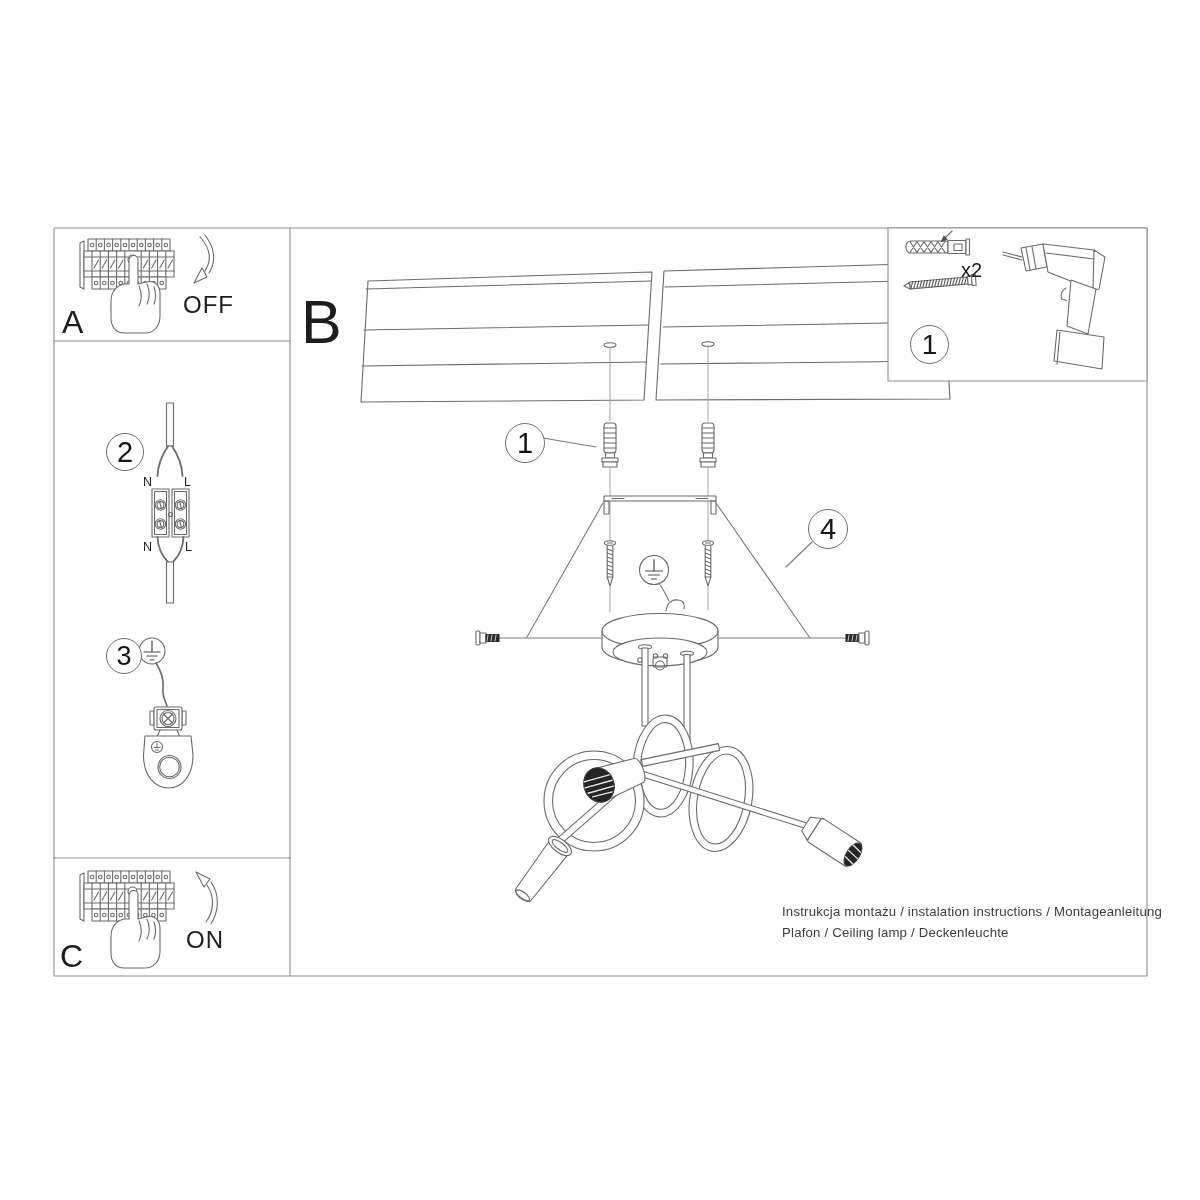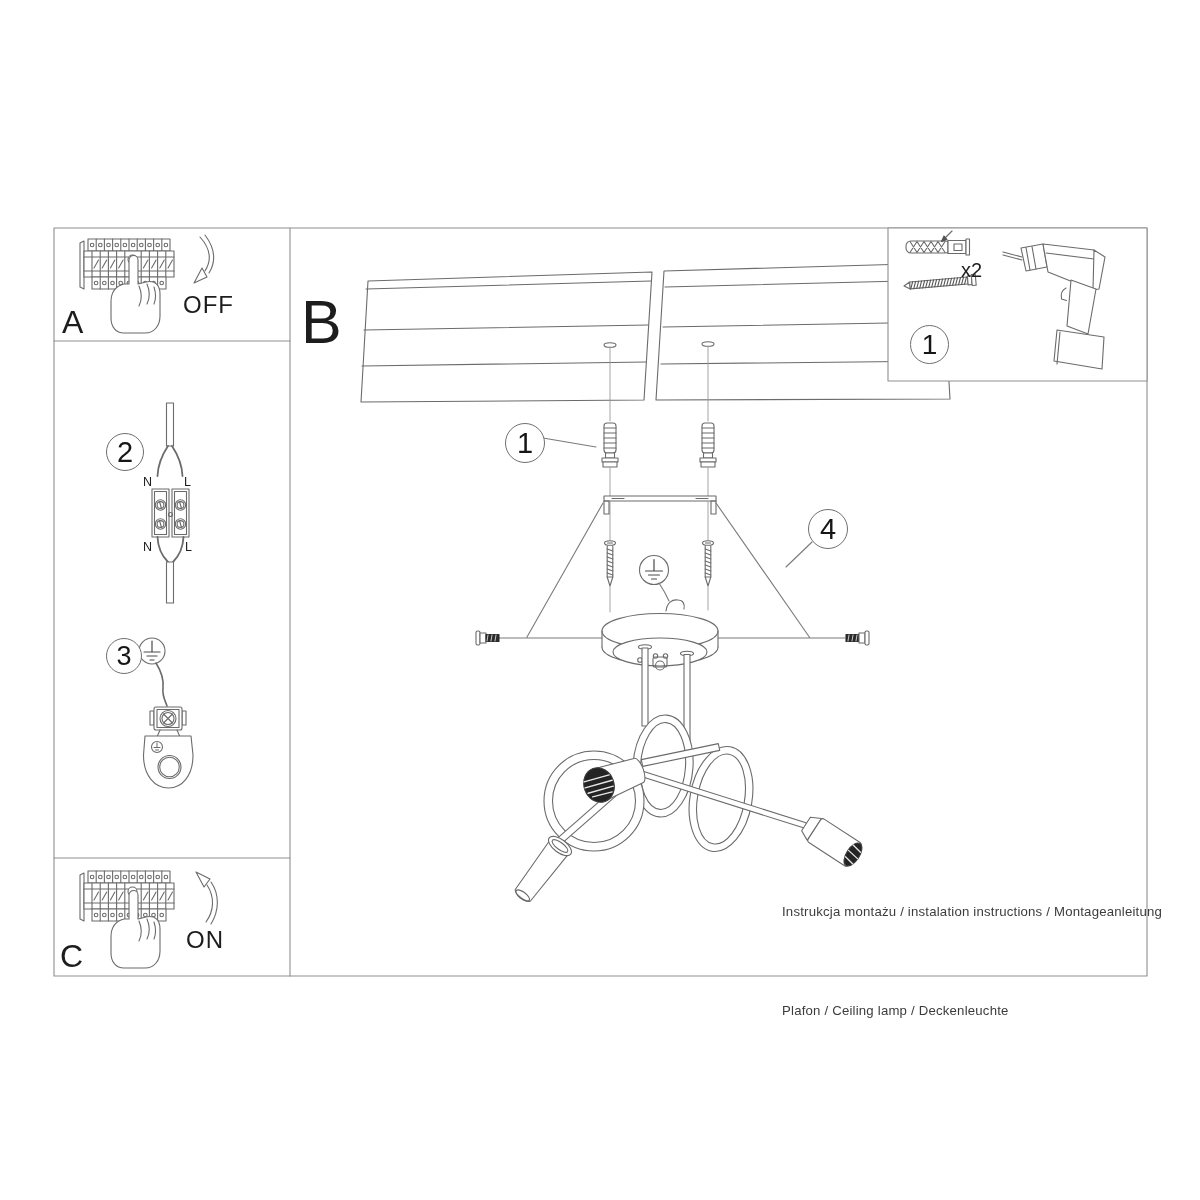--- a/index.html
+++ b/index.html
@@ -330,15 +330,15 @@
     </div>
 
 <div class="lbl" style="left:961px;top:260px;font-size:20px;">x2</div>
 
 <div class="lbl" style="left:143px;top:476px;font-size:12.5px;">N</div>
 <div class="lbl" style="left:184px;top:476px;font-size:12.5px;">L</div>
 <div class="lbl" style="left:143px;top:541px;font-size:12.5px;">N</div>
 <div class="lbl" style="left:185px;top:541px;font-size:12.5px;">L</div>
 
 <div class="footer-line" style="left:782px;top:884px;margin-top:20px;">Instrukcja montażu / instalation instructions / Montageanleitung</div>
-<div class="footer-line" style="left:782px;top:1003px;">Plafon / Ceiling lamp / Deckenleuchte</div>
+<div class="footer-line" style="left:782px;top:925px;">Plafon / Ceiling lamp / Deckenleuchte</div>
 
 </div>
 
 </body></html>

